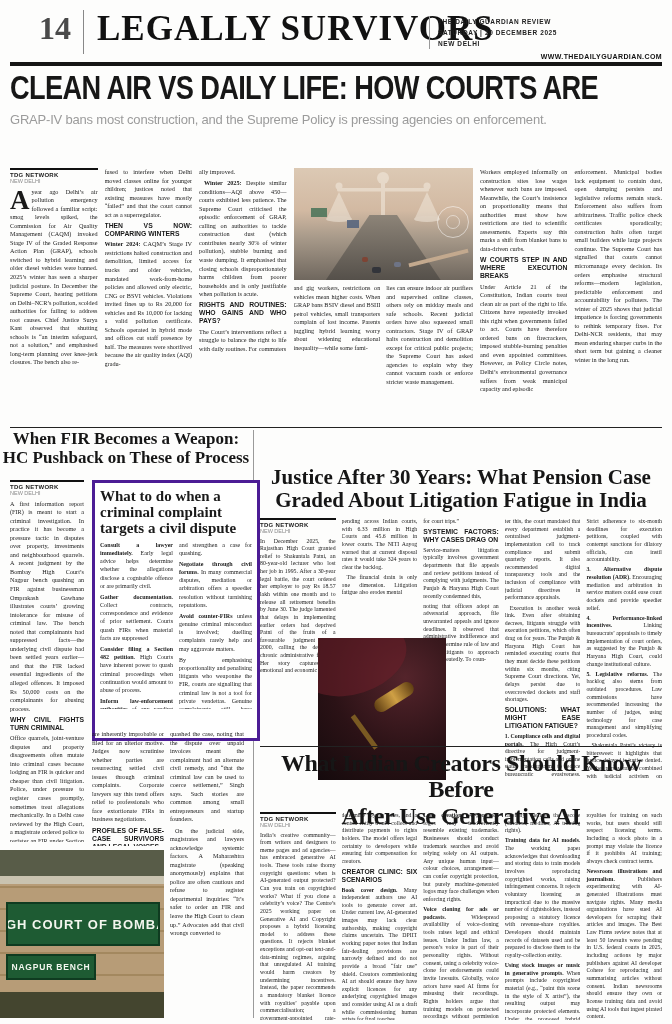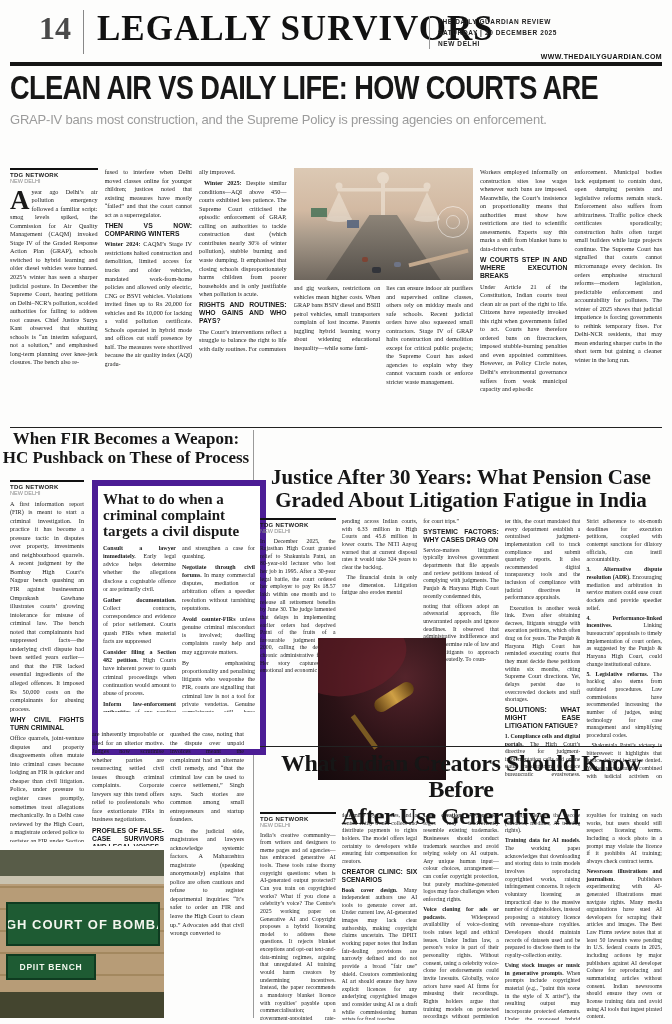--- a/index.html
+++ b/index.html
@@ -47,22 +47,22 @@
      border-radius:50%;opacity:.8;}
   .pl-emblem:after{content:"";position:absolute;left:8px;top:8px;width:12px;height:12px;
      border:1px solid rgba(255,255,255,.6);border-radius:50%;}
   
   .hrule{position:absolute;left:10px;right:10px;height:1px;background:#222;}
   #vrule{position:absolute;left:253px;top:430px;width:1px;height:588px;background:#9a9a9a;}
   
   #fir{position:absolute;left:0;top:430px;width:252px;height:594px;}
   .shl{font:700 17px/1.1 "Liberation Serif",serif;text-align:center;color:#161616;}
   #fir-c1{position:absolute;left:10px;top:50px;width:74px;height:362px;}
-  #fir-box{position:absolute;left:92px;top:50px;width:152px;height:238px;border:6px solid #4c1d95;
-     padding:5px 5px 20px;background:#fff;}
+  #fir-box{position:absolute;left:92px;top:50px;width:152px;height:238px;border:3px solid #4c1d95;
+     padding:5px 5px 12px;background:#fff;}
   .box-title{font:700 15px/1.08 "Liberation Serif",serif;margin-bottom:4px;}
   .box-cols{display:flex;gap:6px;height:168px;overflow:hidden;}
   .box-cols .col{font-size:6px;}
   #fir-cA{position:absolute;left:92px;top:300px;width:72px;height:116px;}
   #fir-cB{position:absolute;left:170px;top:300px;width:74px;height:288px;}
   
   .photo-court{position:absolute;left:0;top:420px;width:164px;height:168px;overflow:hidden;
      background:repeating-linear-gradient(0deg,#b79c77 0 20px,#a3885f 20px 22px),#b79c77;}
   .pc-top{position:absolute;left:0;top:0;width:100%;height:26px;background:#585c48;}
   .pc-ledge{position:absolute;left:0;top:26px;width:100%;height:8px;background:#c9c3b0;}
@@ -210,21 +210,21 @@
 
   </div>
   <div class="col" id="fir-cB">
     <p class="ni">quashed the case, noting that the dispute over unpaid invoices meant the complainant had an alternate civil remedy, and “that the criminal law can be used to coerce settlement,” Singh says. Such stories are common among small entrepreneurs and startup founders.</p>
     <p>On the judicial side, magistrates and lawyers acknowledge systemic factors. A Maharashtra magistrate (speaking anonymously) explains that police are often cautious and refuse to register departmental inquiries: “It’s safer to order an FIR and leave the High Court to clean up.” Advocates add that civil wrongs converted to</p>
   </div>
   <div class="photo-court">
     <div class="pc-top"></div>
     <div class="pc-ledge"></div>
     <div class="pc-sign">HIGH COURT OF BOMBAY</div>
-    <div class="pc-sign2">DPIIT BENCH</div>
+    <div class="pc-sign2">NAGPUR BENCH</div>
     <div class="pc-bush"></div>
   </div>
 </div>
 
 <div id="pen">
   <div class="shl">
     <div>Justice After 30 Years: What Pension Case</div>
     <div>Graded About Litigation Fatigue in India</div>
   </div>
   <div id="pen-body">

